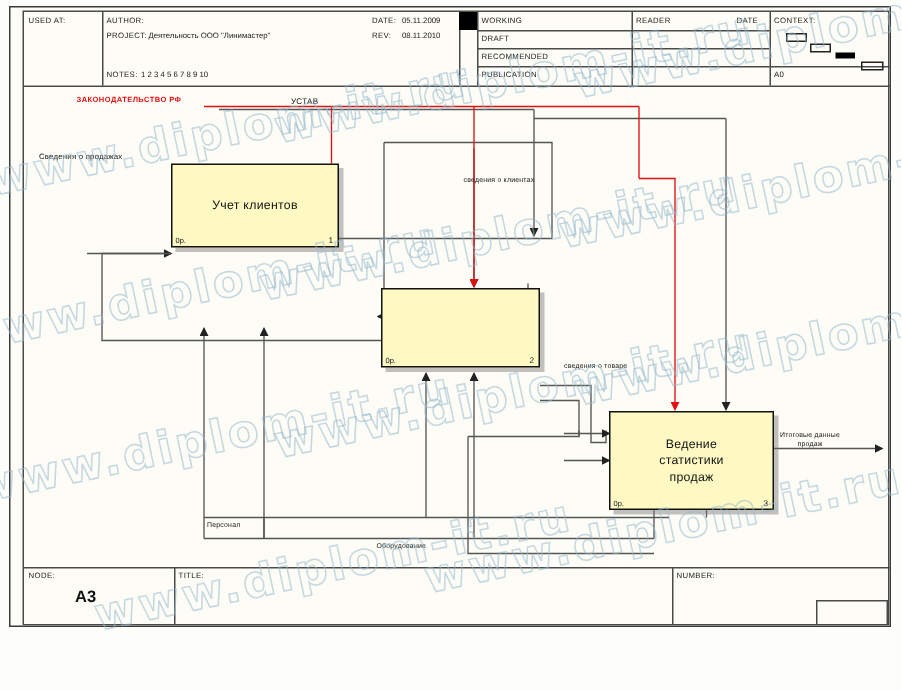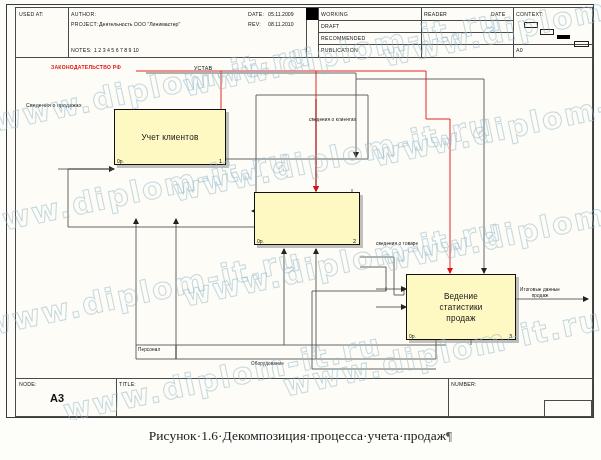--- a/index.html
+++ b/index.html
@@ -220,17 +220,14 @@
     <span style="left:-30px;top:175px;">www.diplom-it.ru</span>
     <span style="left:170px;top:140px;">www.diplom-it.ru</span>
     <span style="left:370px;top:105px;">www.diplom-it.ru</span>
     <span style="left:-20px;top:275px;">www.diplom-it.ru</span>
     <span style="left:180px;top:245px;">www.diplom-it.ru</span>
     <span style="left:380px;top:210px;">www.diplom-it.ru</span>
     <span style="left:60px;top:360px;">www.diplom-it.ru</span>
     <span style="left:280px;top:335px;">www.diplom-it.ru</span>
   </div>
 
-  <div id="caption">
-    <span>Рисунок·1.6·Декомпозиция·процесса·учета·продаж</span><span class="pil">¶</span>
-  </div>
 
 </div>
 
 </body></html>

